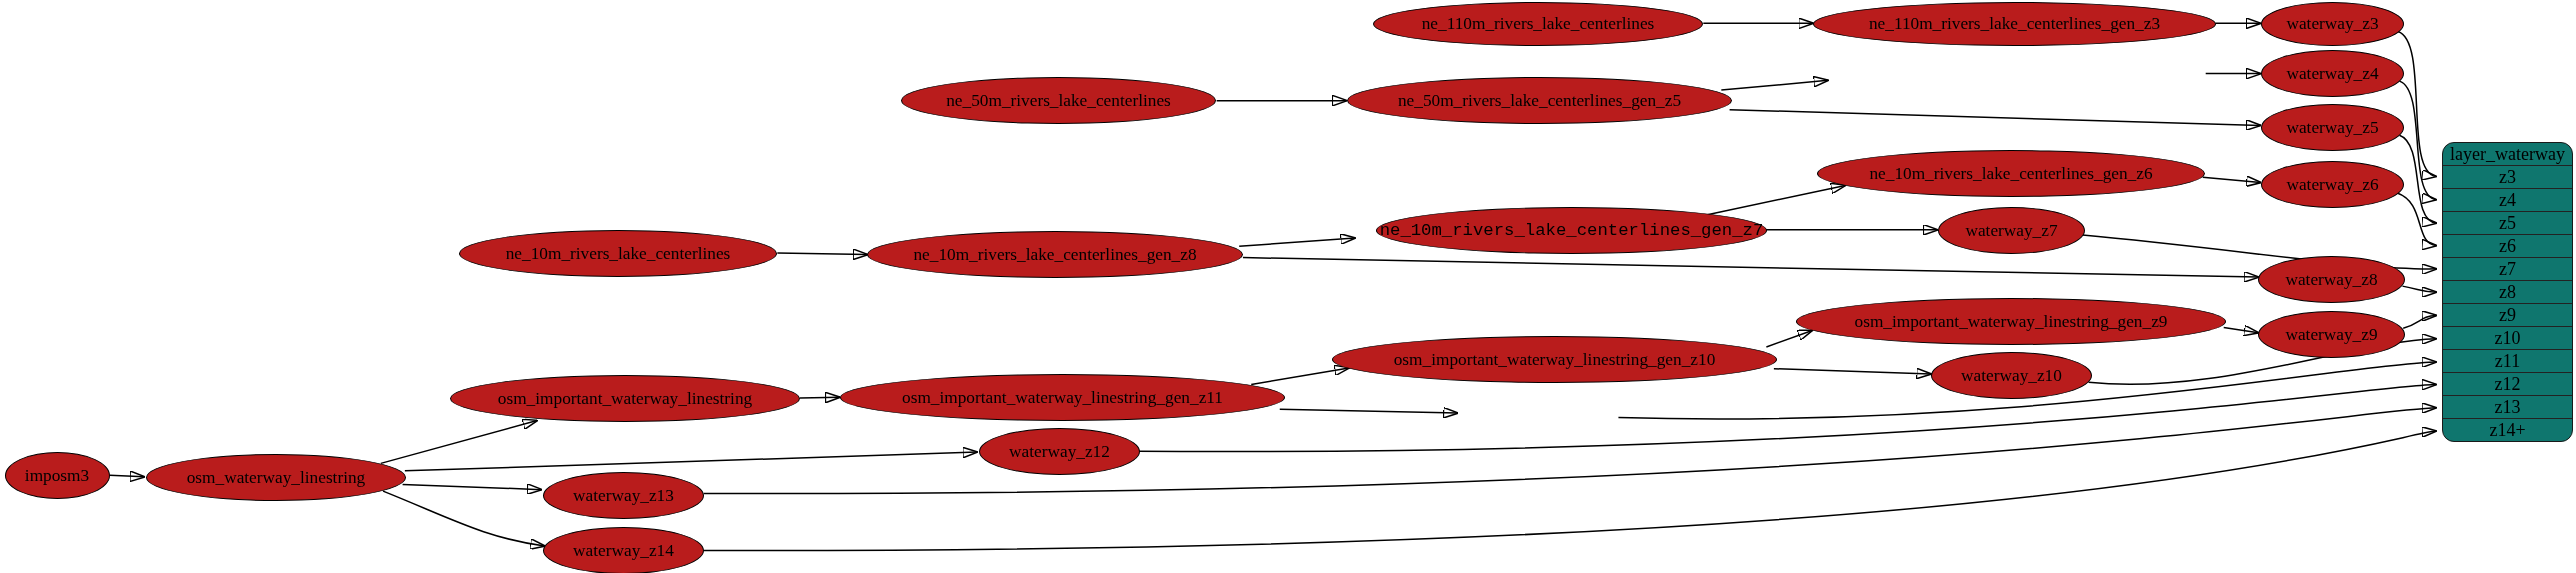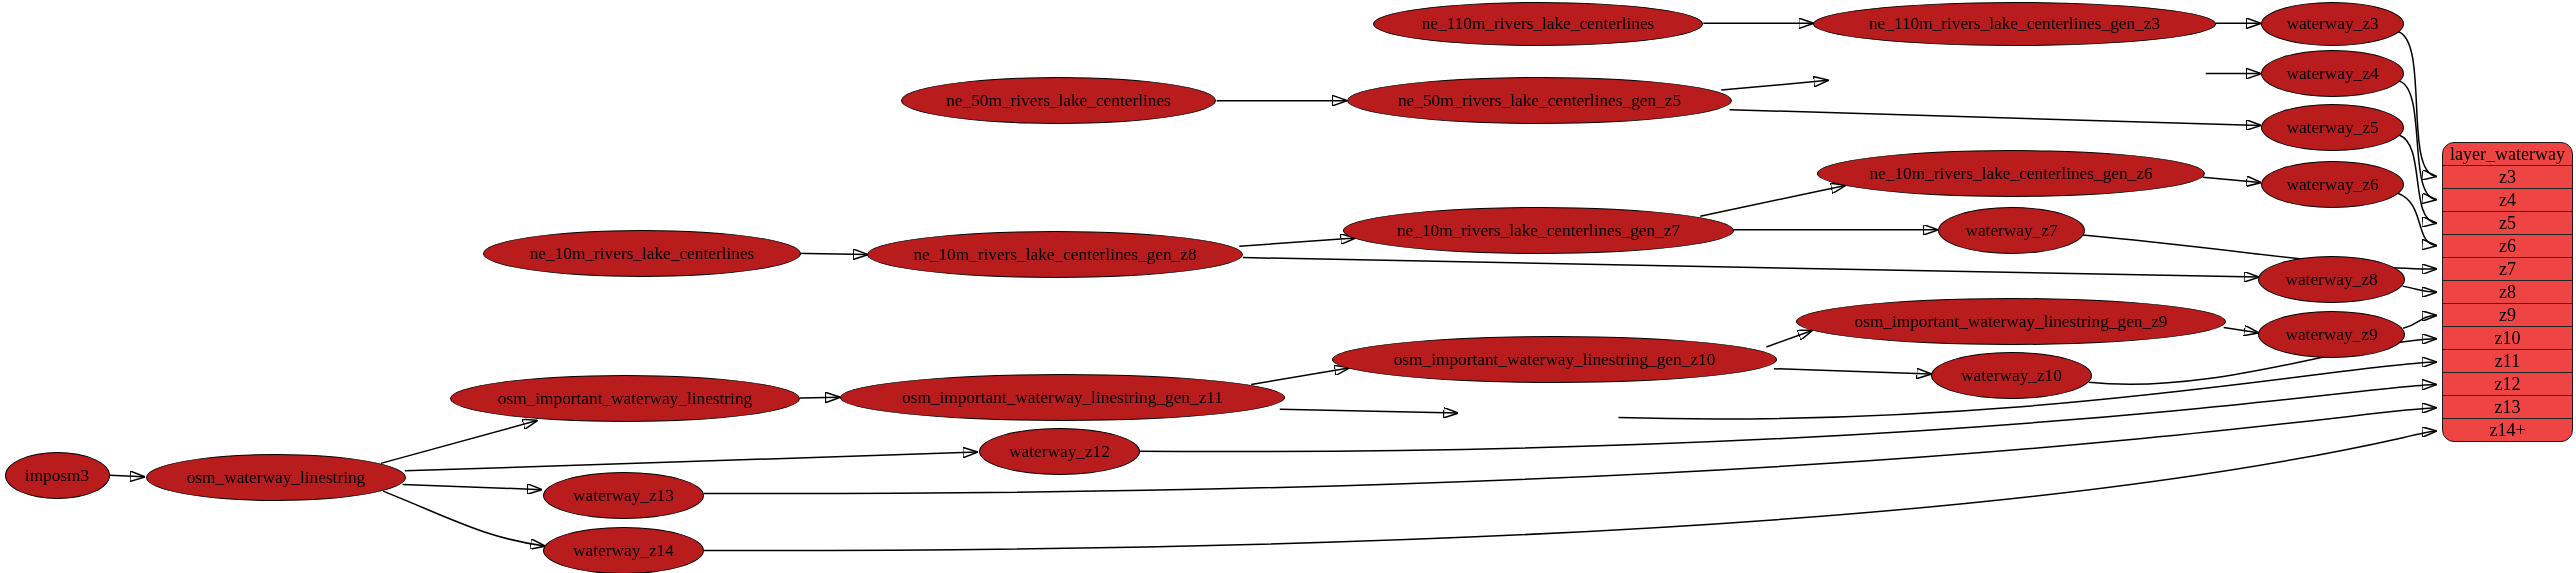--- a/index.html
+++ b/index.html
@@ -25,21 +25,21 @@
     font-size: 17.3px;
     color: #000000;
     white-space: nowrap;
     z-index: 2;
   }
   .etl-table {
     position: absolute;
     box-sizing: border-box;
     display: flex;
     flex-direction: column;
-    background: #ef4444;
+    background: #0f766e;
     border: 1.5px solid #1a1a1a;
     border-radius: 12px;
     overflow: hidden;
     z-index: 2;
   }
   .etl-row {
     flex: 1;
     display: flex;
     align-items: center;
     justify-content: center;
@@ -110,31 +110,31 @@
       <div class="etl-row">z8</div>
       <div class="etl-row">z9</div>
       <div class="etl-row">z10</div>
       <div class="etl-row">z11</div>
       <div class="etl-row">z12</div>
       <div class="etl-row">z13</div>
       <div class="etl-row">z14+</div>
     </div>
 <div class="node" style="left: 4.5px; top: 452px; width: 105px; height: 47px;">imposm3</div>
     <div class="node" style="left: 146px; top: 454px; width: 260px; height: 47px;">osm_waterway_linestring</div>
-    <div class="node" style="left: 483px; top: 230px; width: 318px; height: 47px;">ne_10m_rivers_lake_centerlines</div>
+    <div class="node" style="left: 459px; top: 230px; width: 318px; height: 47px;">ne_10m_rivers_lake_centerlines</div>
     <div class="node" style="left: 450px; top: 375px; width: 350px; height: 47px;">osm_important_waterway_linestring</div>
     <div class="node" style="left: 543px; top: 472px; width: 161px; height: 47px;">waterway_z13</div>
     <div class="node" style="left: 543px; top: 527px; width: 161px; height: 47px;">waterway_z14</div>
     <div class="node" style="left: 901px; top: 77px; width: 315px; height: 47px;">ne_50m_rivers_lake_centerlines</div>
     <div class="node" style="left: 867px; top: 231px; width: 376px; height: 47px;">ne_10m_rivers_lake_centerlines_gen_z8</div>
     <div class="node" style="left: 840px; top: 374px; width: 445px; height: 47px;">osm_important_waterway_linestring_gen_z11</div>
     <div class="node" style="left: 979px; top: 428px; width: 161px; height: 47px;">waterway_z12</div>
     <div class="node" style="left: 1373px; top: 1.5px; width: 330px; height: 44px;">ne_110m_rivers_lake_centerlines</div>
     <div class="node" style="left: 1347px; top: 77px; width: 385px; height: 47px;">ne_50m_rivers_lake_centerlines_gen_z5</div>
-    <div class="node" style="left: 1343px; top: 207px; width: 391px; height: 47px;">ne_10m_rivers_lake_centerlines_gen_z7</div>
+    <div class="node" style="left: 1376px; top: 207px; width: 391px; height: 47px; font-family: Liberation Mono, monospace;">ne_10m_rivers_lake_centerlines_gen_z7</div>
     <div class="node" style="left: 1332px; top: 336px; width: 445px; height: 47px;">osm_important_waterway_linestring_gen_z10</div>
     <div class="node" style="left: 1813px; top: 1.5px; width: 403px; height: 44px;">ne_110m_rivers_lake_centerlines_gen_z3</div>
     <div class="node" style="left: 1817px; top: 150px; width: 388px; height: 47px;">ne_10m_rivers_lake_centerlines_gen_z6</div>
     <div class="node" style="left: 1938px; top: 207px; width: 147px; height: 47px;">waterway_z7</div>
     <div class="node" style="left: 1796px; top: 298px; width: 430px; height: 47px;">osm_important_waterway_linestring_gen_z9</div>
     <div class="node" style="left: 1931px; top: 352px; width: 161px; height: 47px;">waterway_z10</div>
     <div class="node" style="left: 2261px; top: 1.5px; width: 143px; height: 44px;">waterway_z3</div>
     <div class="node" style="left: 2261px; top: 50px; width: 143px; height: 47px;">waterway_z4</div>
     <div class="node" style="left: 2261px; top: 104px; width: 143px; height: 47px;">waterway_z5</div>
     <div class="node" style="left: 2261px; top: 161px; width: 143px; height: 47px;">waterway_z6</div>

